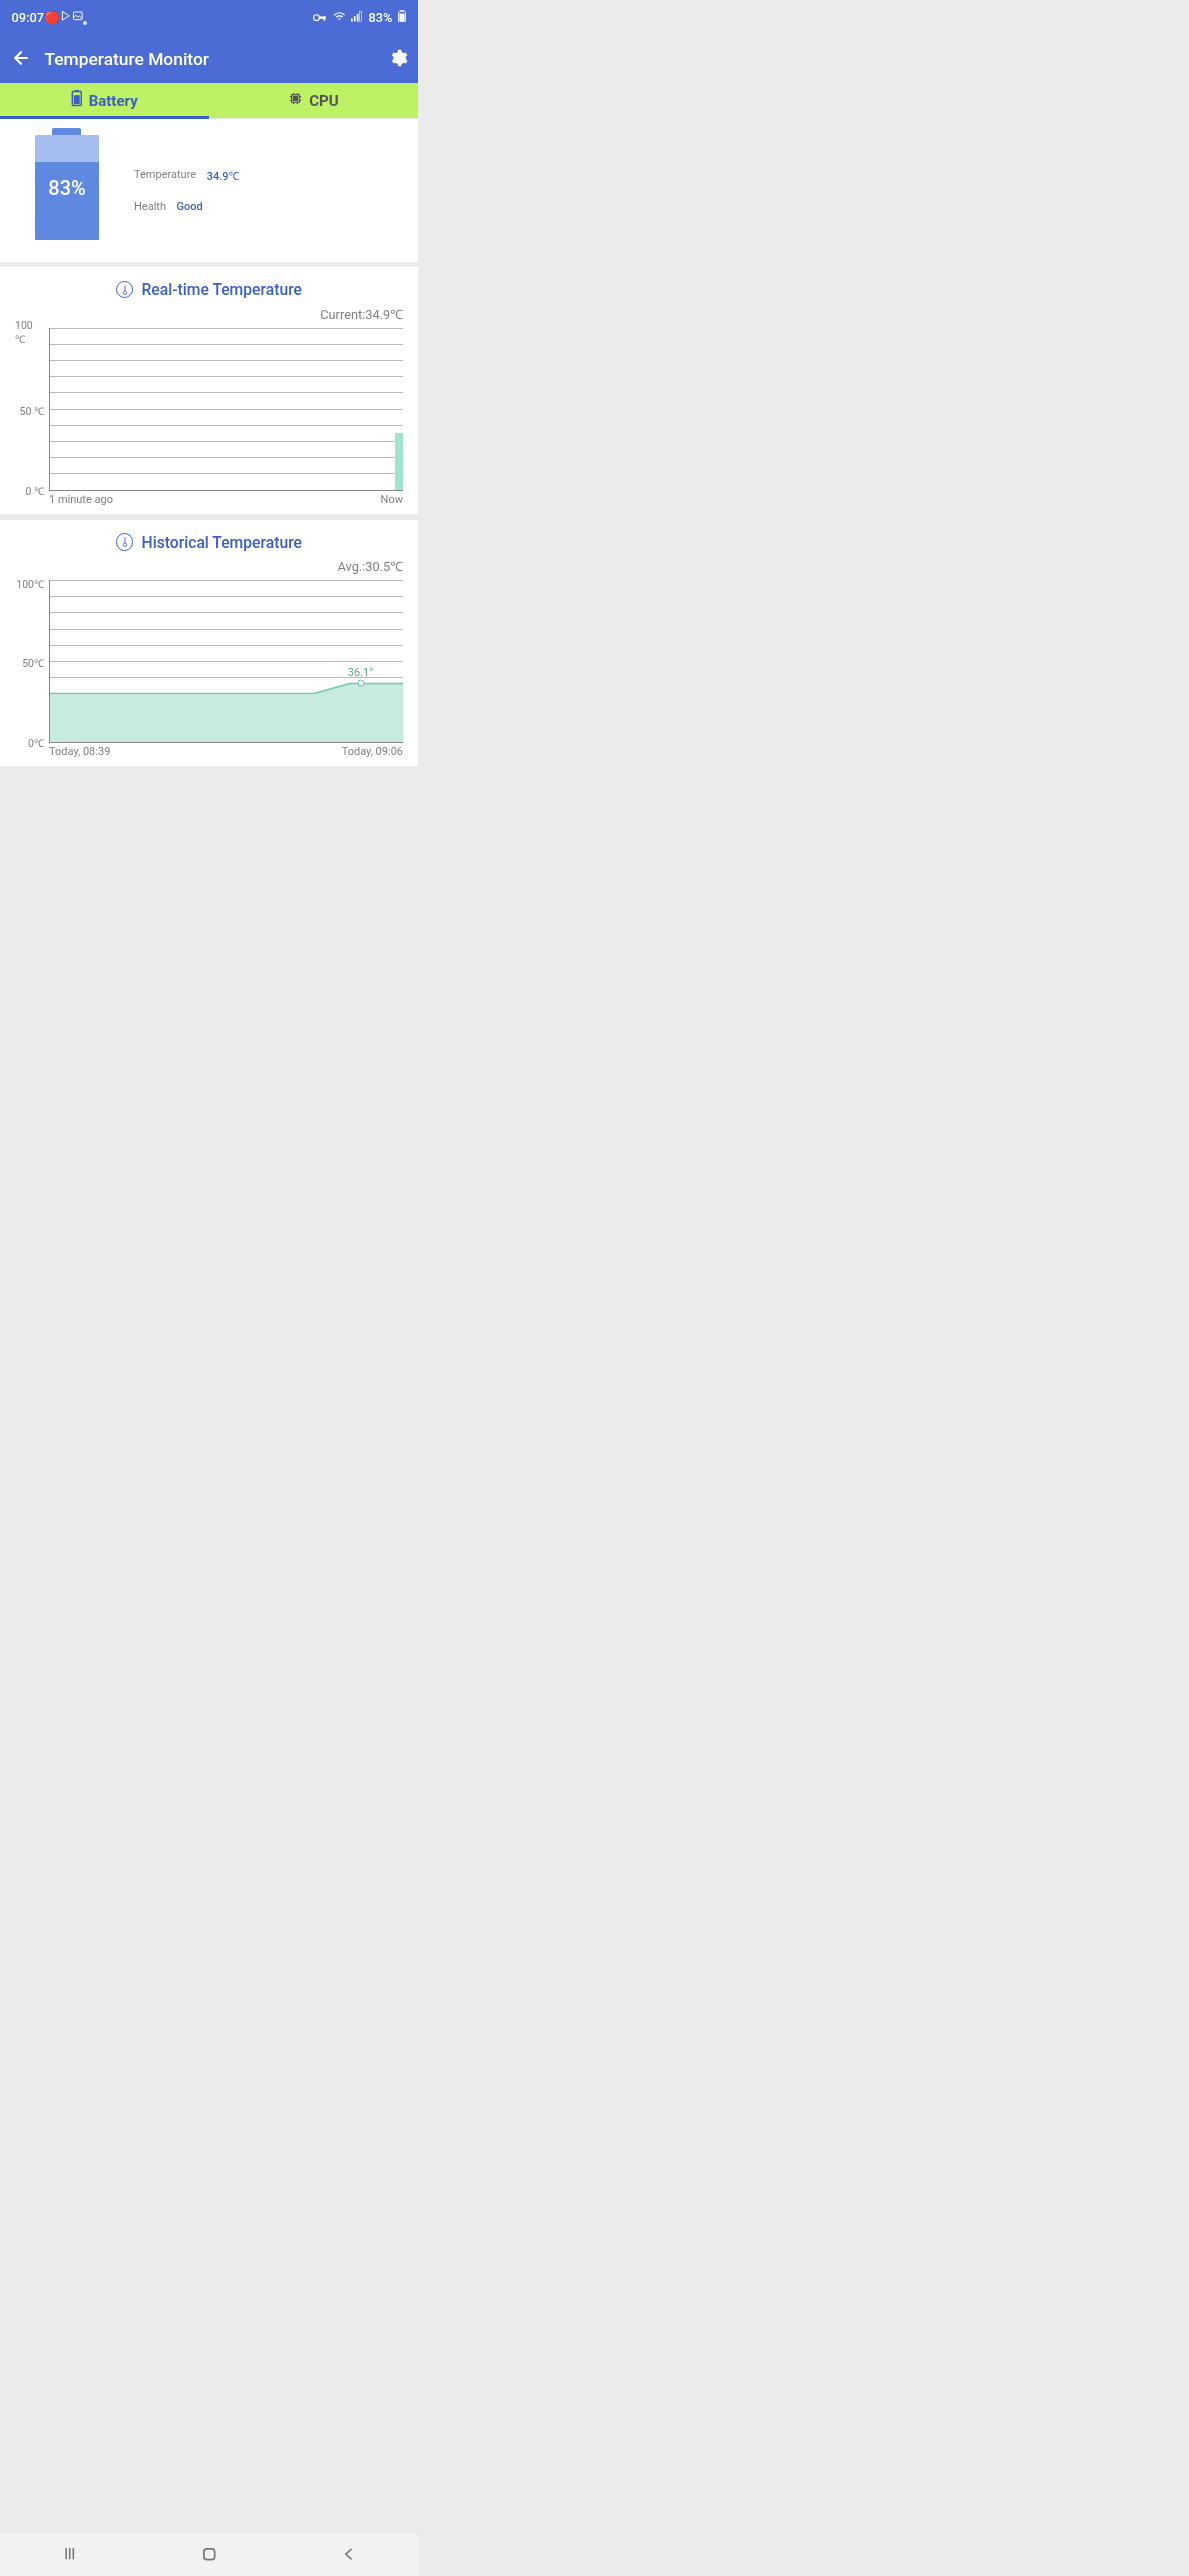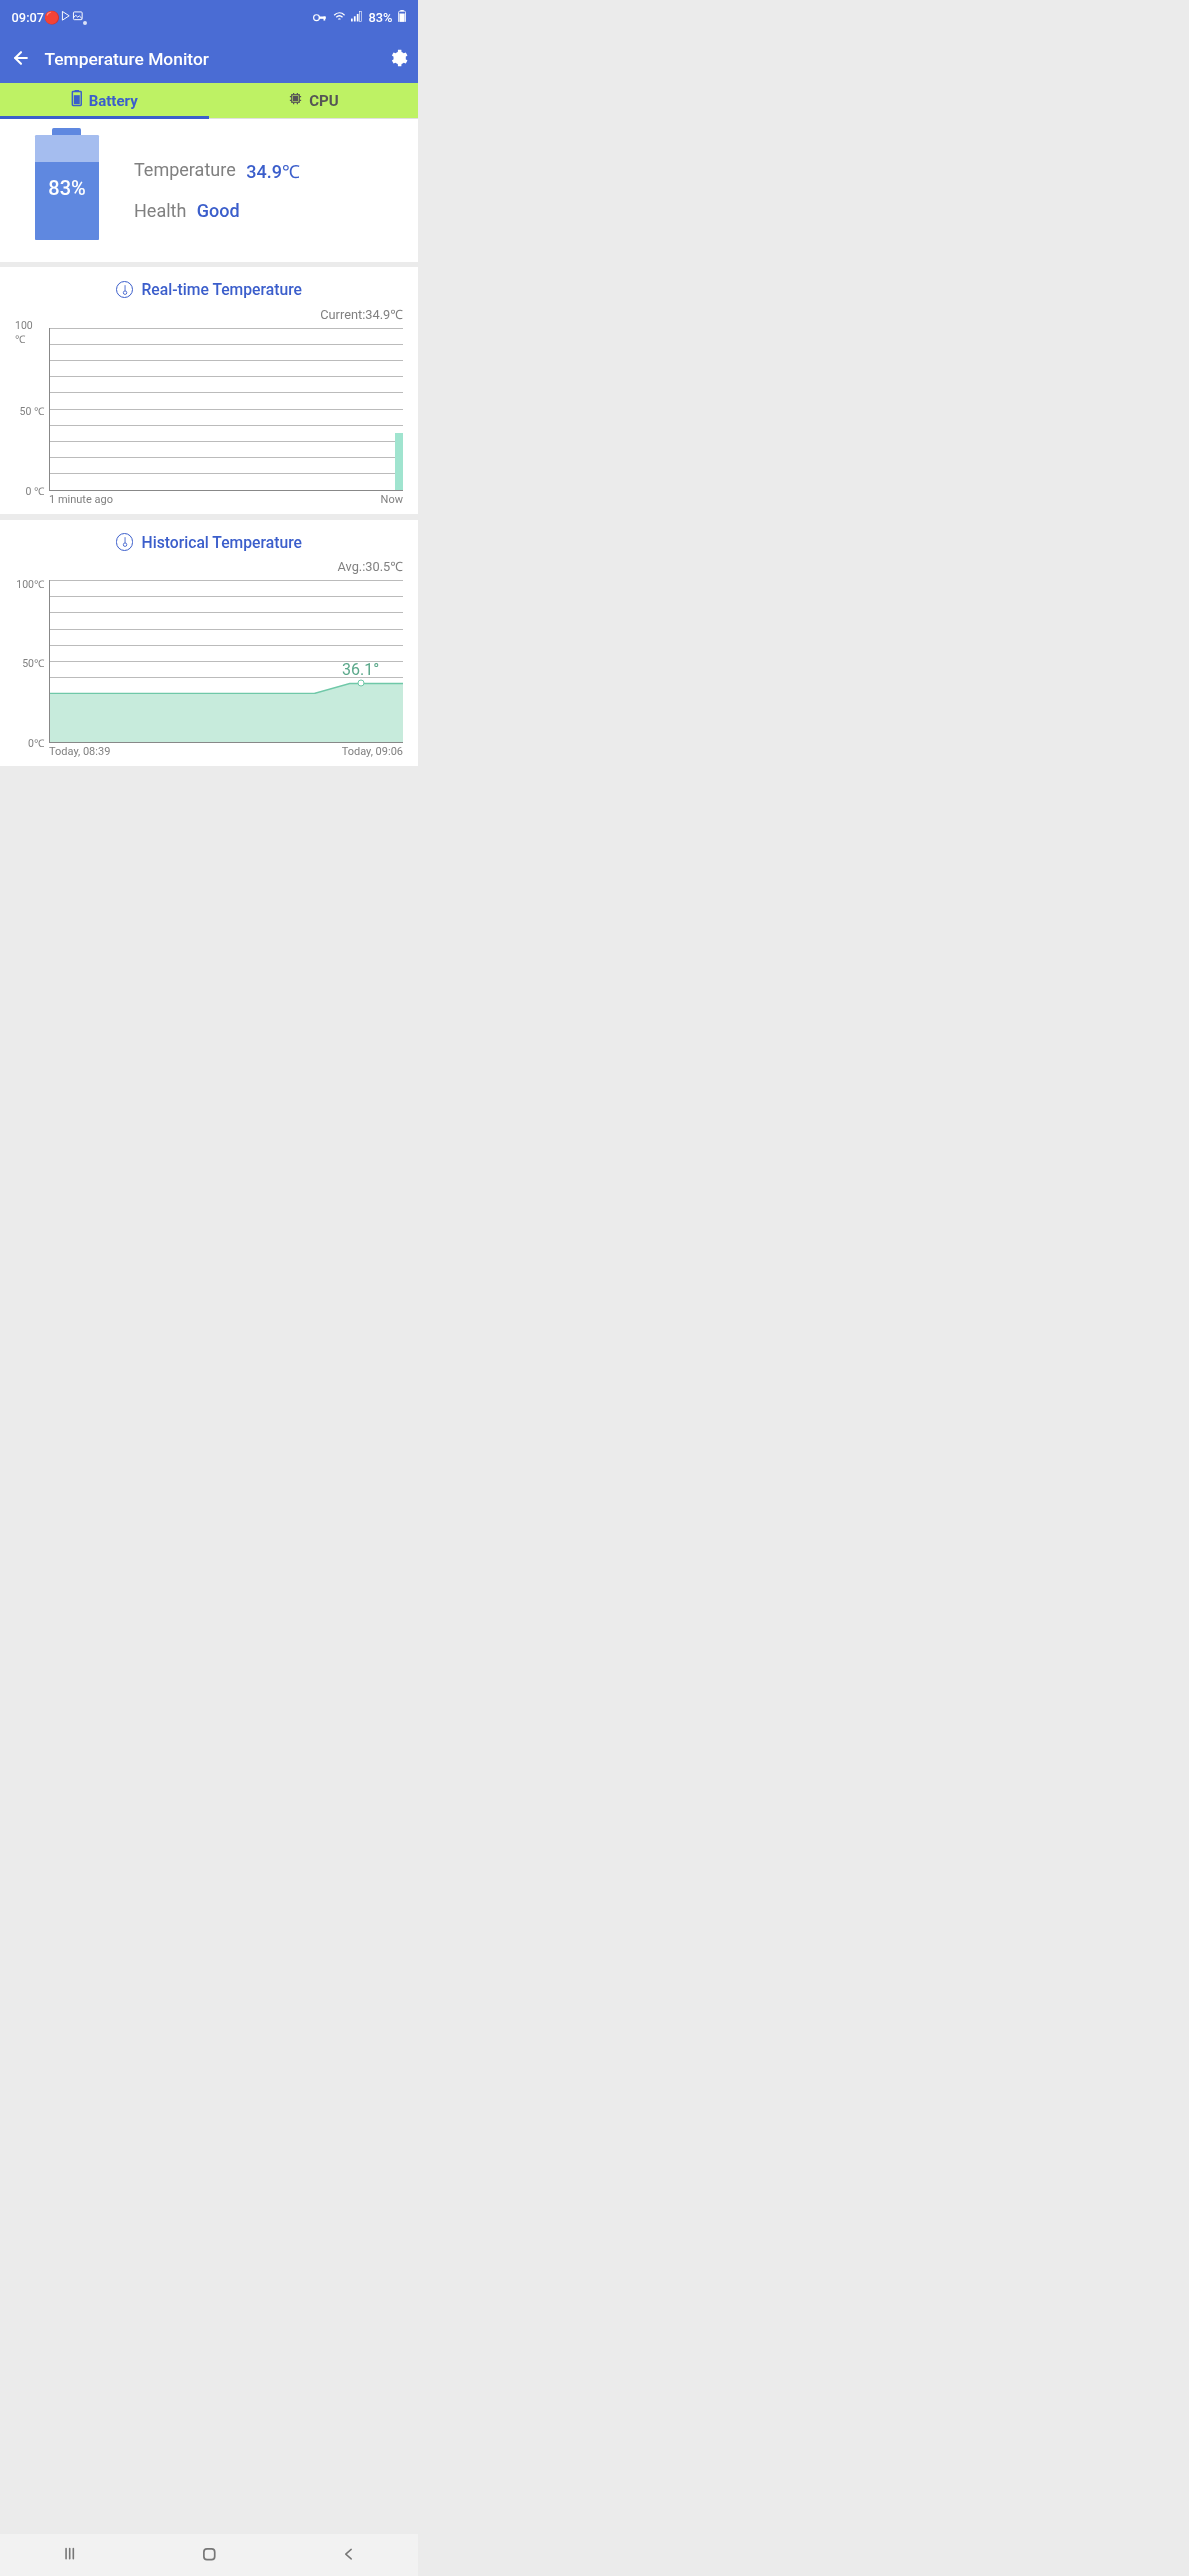--- a/index.html
+++ b/index.html
@@ -22,40 +22,40 @@
   .panels { overflow: hidden; }
   .panel { background: #fff; margin-bottom: 5.8px; }
 
   .battery-panel { display: flex; align-items: center; padding: 16.3px 16.3px 16.3px 35px; }
   .battery-icon-big { width: 64px; height: 110px; position: relative; }
   .battery-cap { position: absolute; top: -7px; left: 17.4px; width: 29px; height: 7px; background: #5f88e0; border-radius: 1.7px 1.7px 0 0; }
   .battery-body { width: 64px; height: 105px; background: #a5bdef; border-radius: 1.2px; position: relative; overflow: hidden; }
   .battery-fill { position: absolute; bottom: 0; left: 0; right: 0; background: #5f88e0; }
   .battery-pct { position: absolute; top: 50%; left: 50%; transform: translate(-50%, -50%); color: #fff; font-size: 20px; font-weight: 500; }
   .battery-info { margin-left: 35px; flex: 1; }
-  .info-row { display: flex; gap: 10.5px; font-size: 18px; margin: 17.4px 0; }
+  .info-row { display: flex; gap: 10.5px; font-size: 11px; margin: 17.4px 0; }
   .info-label { color: #808080; }
   .info-value { color: #3b5ecb; font-weight: 500; }
 
   .section-title { display: flex; align-items: center; justify-content: center; gap: 8.1px; color: #3b5ecb; font-size: 15.7px; font-weight: 500; padding: 12.8px 0 5.8px; }
   .section-sub { text-align: right; color: #808080; font-size: 12.8px; padding: 0 15px 4.6px; }
 
   .chart-wrap { padding: 0 15px 8.1px 15px; }
   .chart { position: relative; height: 163px; }
   .chart-yaxis { position: absolute; left: 0; top: 4px; bottom: 0; width: 34px; }
   .chart-yaxis div { position: absolute; right: 4.6px; font-size: 10.5px; color: #808080; transform: translateY(-50%); }
   .chart-plot { position: absolute; left: 34px; right: 0; top: 0; bottom: 0; border-left: 1.2px solid #888; border-bottom: 1.2px solid #888; }
   .gridline { position: absolute; left: 0; right: 0; height: 0.6px; background: #bbb; }
   .chart-xaxis { display: flex; justify-content: space-between; margin-left: 34px; font-size: 11px; color: #808080; padding-top: 2.3px; }
 
   .rt-bar { position: absolute; right: 0; bottom: 0; width: 8.1px; background: #a0e4cf; }
 
   .hist-area { position: absolute; left: 0; right: 0; bottom: 0; }
   .hist-marker { position: absolute; width: 7px; height: 7px; border: 1.2px solid #6fc8a8; background: #fff; border-radius: 50%; transform: translate(-50%, -50%); }
-  .hist-label { position: absolute; font-size: 16px; color: #5aa88a; transform: translate(-50%, -100%); }
+  .hist-label { position: absolute; font-size: 11px; color: #5aa88a; transform: translate(-50%, -100%); }
 
   .navbar { position: fixed; bottom: 0; left: 0; width: 418px; height: 42px; background: #f2f2f2; display: flex; align-items: center; justify-content: space-around; }
 
   .thermo-icon { width: 17.4px; height: 17.4px; border: 1.2px solid #3b5ecb; border-radius: 50%; display: flex; align-items: center; justify-content: center; }
   .batt-small-icon { width: 17.4px; height: 17.4px; border: 1.2px solid #3b5ecb; border-radius: 50%; display: flex; align-items: center; justify-content: center; }
 </style>
 </head>
 <body>
 
 <div class="statusbar">

